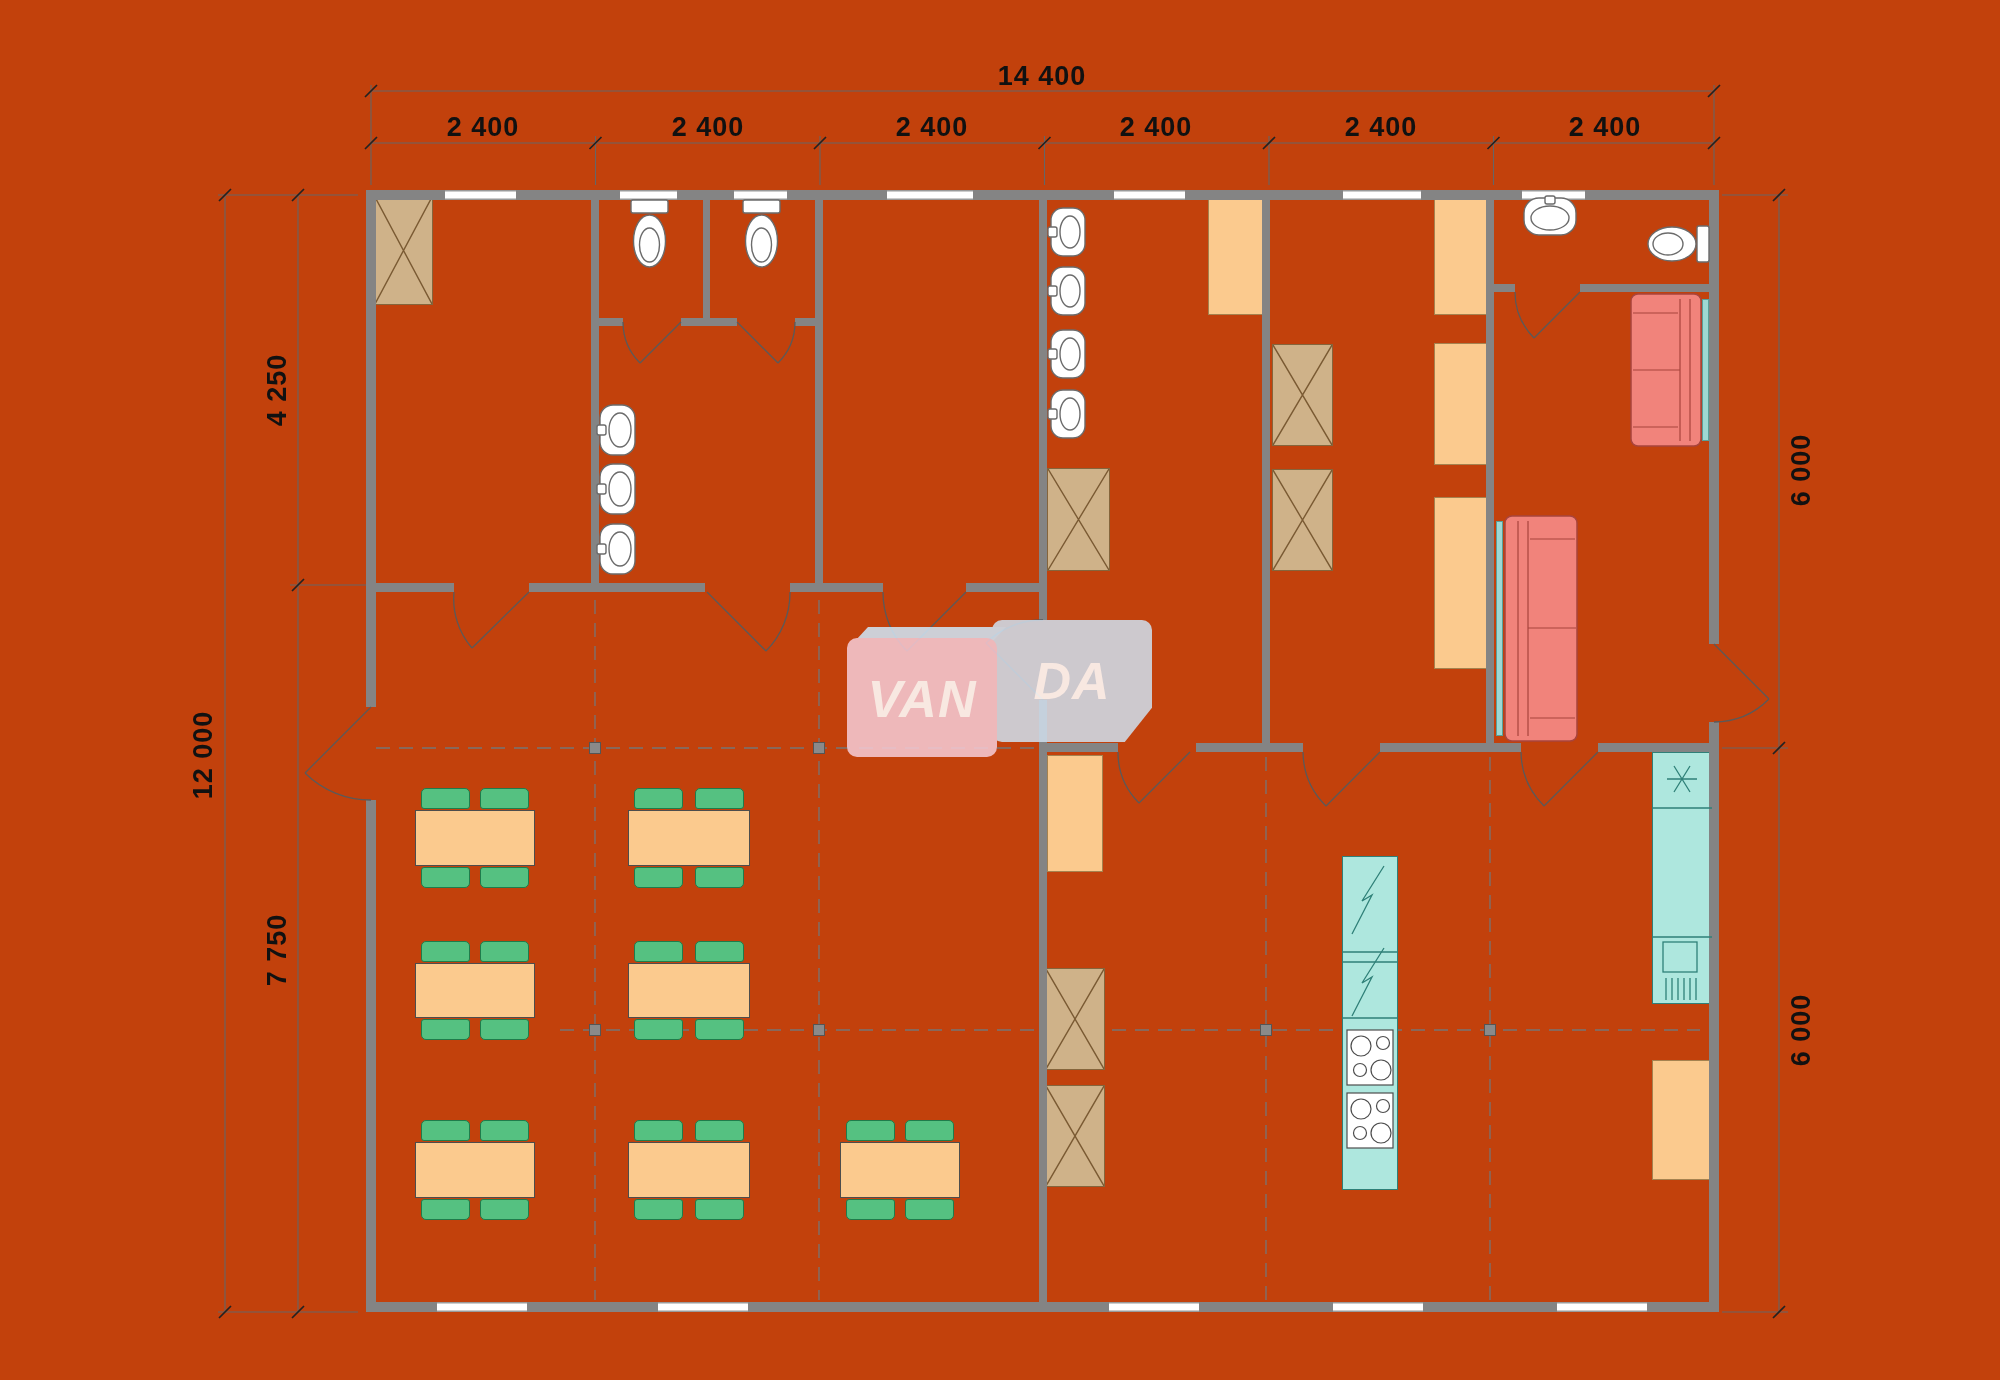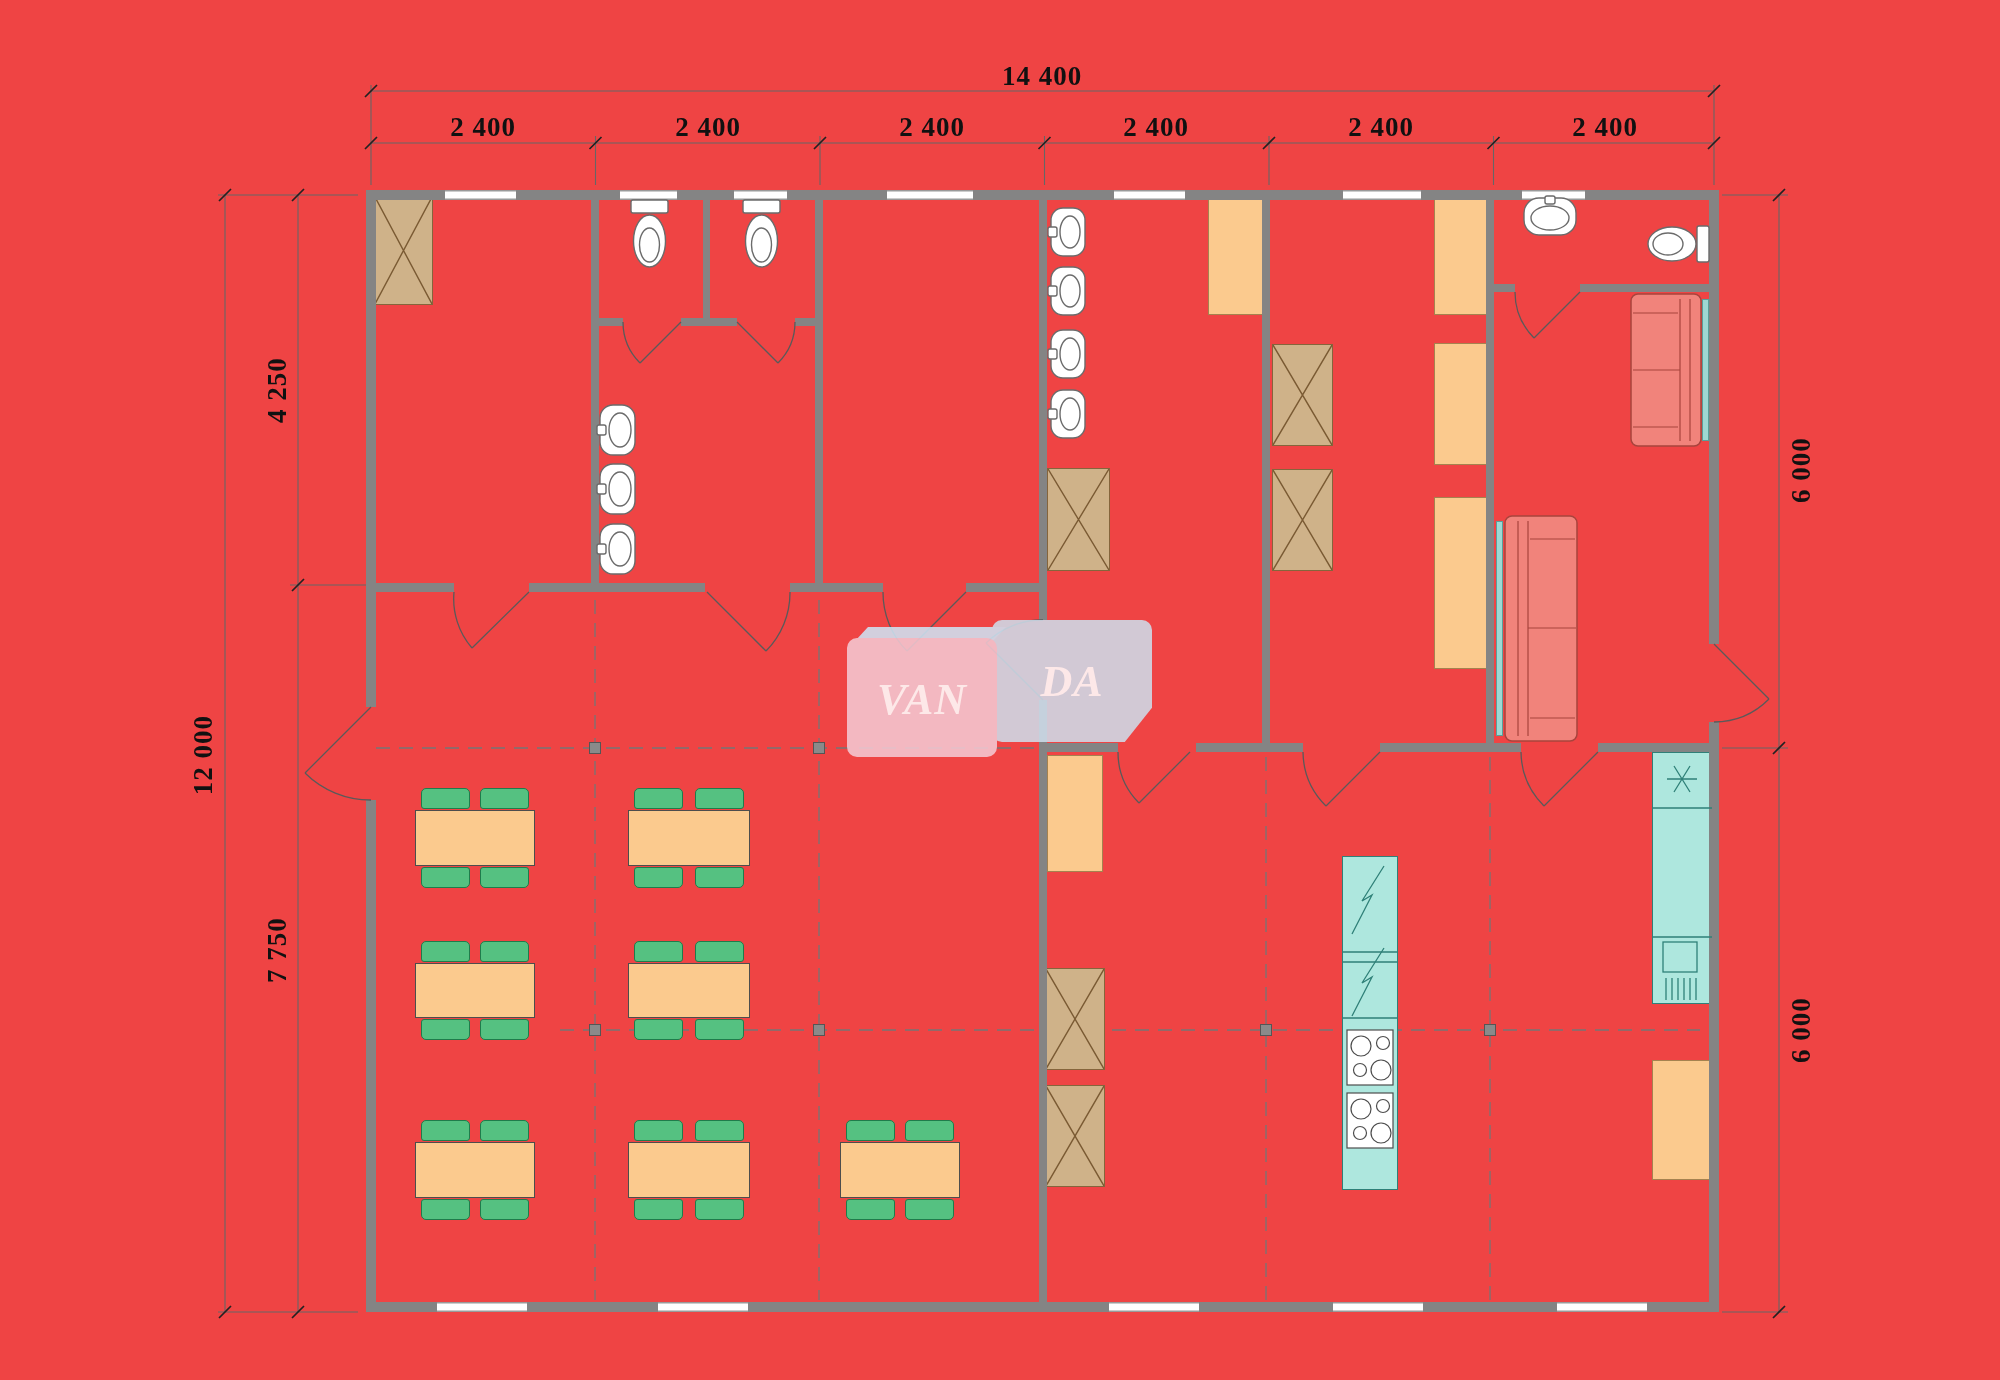--- a/index.html
+++ b/index.html
@@ -1,17 +1,17 @@
 <!DOCTYPE html>
 <html style="--wall: #848484; --tan: #cfb289; --tanStroke: #85653c; --orange: #fbca8e; --orangeStroke: #a5824f; --green: #55c181; --greenStroke: #1f7c4b; --teal: #aee7de; --tealStroke: #2f8078; --red: #f1837b; --redStroke: #a8443d; --wmPink: #f4c9d3; --wmBlue: #cfdcea;"><head>
 <meta charset="utf-8">
 <style>
   html,body{margin:0;padding:0;background:#fff;}
-  .plan{position:relative;width:2000px;height:1380px;background:#ef4444;overflow:hidden;
-        font-family:Liberation Serif, serif;}
+  .plan{position:relative;width:2000px;height:1380px;background:#c2410c;overflow:hidden;
+        font-family:Liberation Sans, sans-serif;}
   .wall{position:absolute;background:#848484;}
   .win{position:absolute;height:10px;background:#fff;
        box-shadow:inset 0 1.5px 0 #9a9a9a, inset 0 -1.5px 0 #9a9a9a;}
   .winb{position:absolute;height:10px;background:#fff;
        box-shadow:inset 0 1.5px 0 #9a9a9a, inset 0 -1.5px 0 #9a9a9a;}
   .wrd{position:absolute;background:var(--tan);border:1.5px solid var(--tanStroke);box-sizing:border-box;}
   .wrd svg{position:absolute;left:0;top:0;width:100%;height:100%;}
   .orng{position:absolute;background:var(--orange);border:1.5px solid var(--orangeStroke);box-sizing:border-box;}
   .table{position:absolute;background:var(--orange);border:1.5px solid #4d4d4d;box-sizing:border-box;}
   .chair{position:absolute;width:49px;height:21px;background:var(--green);
@@ -25,21 +25,21 @@
   .dim{position:absolute;color:#111;font-size:27px;font-weight:600;letter-spacing:1px;
        transform:translate(-50%,-50%);white-space:nowrap;}
   .rot{transform:translate(-50%,-50%) rotate(-90deg);}
   .wm{position:absolute;opacity:.88;}
   .wm-blue{position:absolute;left:992px;top:620px;width:160px;height:122px;background:var(--wmBlue);
            border-radius:10px;clip-path:polygon(0 0,100% 0,100% 72%,83% 100%,0 100%);}
   .wm-pink{position:absolute;left:847px;top:638px;width:150px;height:119px;background:var(--wmPink);
            border-radius:10px;}
   .wm-bevel{position:absolute;left:856px;top:627px;width:150px;height:13px;background:#cfe3f3;
            clip-path:polygon(0 100%,8% 0,100% 0,92% 100%);}
-  .wm-txt{position:absolute;color:#fff;font-style:italic;font-weight:900;font-size:44px;
+  .wm-txt{position:absolute;color:#fff;font-style:italic;font-weight:900;font-size:52px;
           transform:translate(-50%,-50%);letter-spacing:1px;}
 </style>
 </head>
 <body>
 
 <div class="plan">
 
   <svg class="ovl" width="2000" height="1380">
     <g stroke="#767676" stroke-width="1.3" stroke-dasharray="14 9">
       <line x1="595" y1="600" x2="595" y2="1300"></line>

